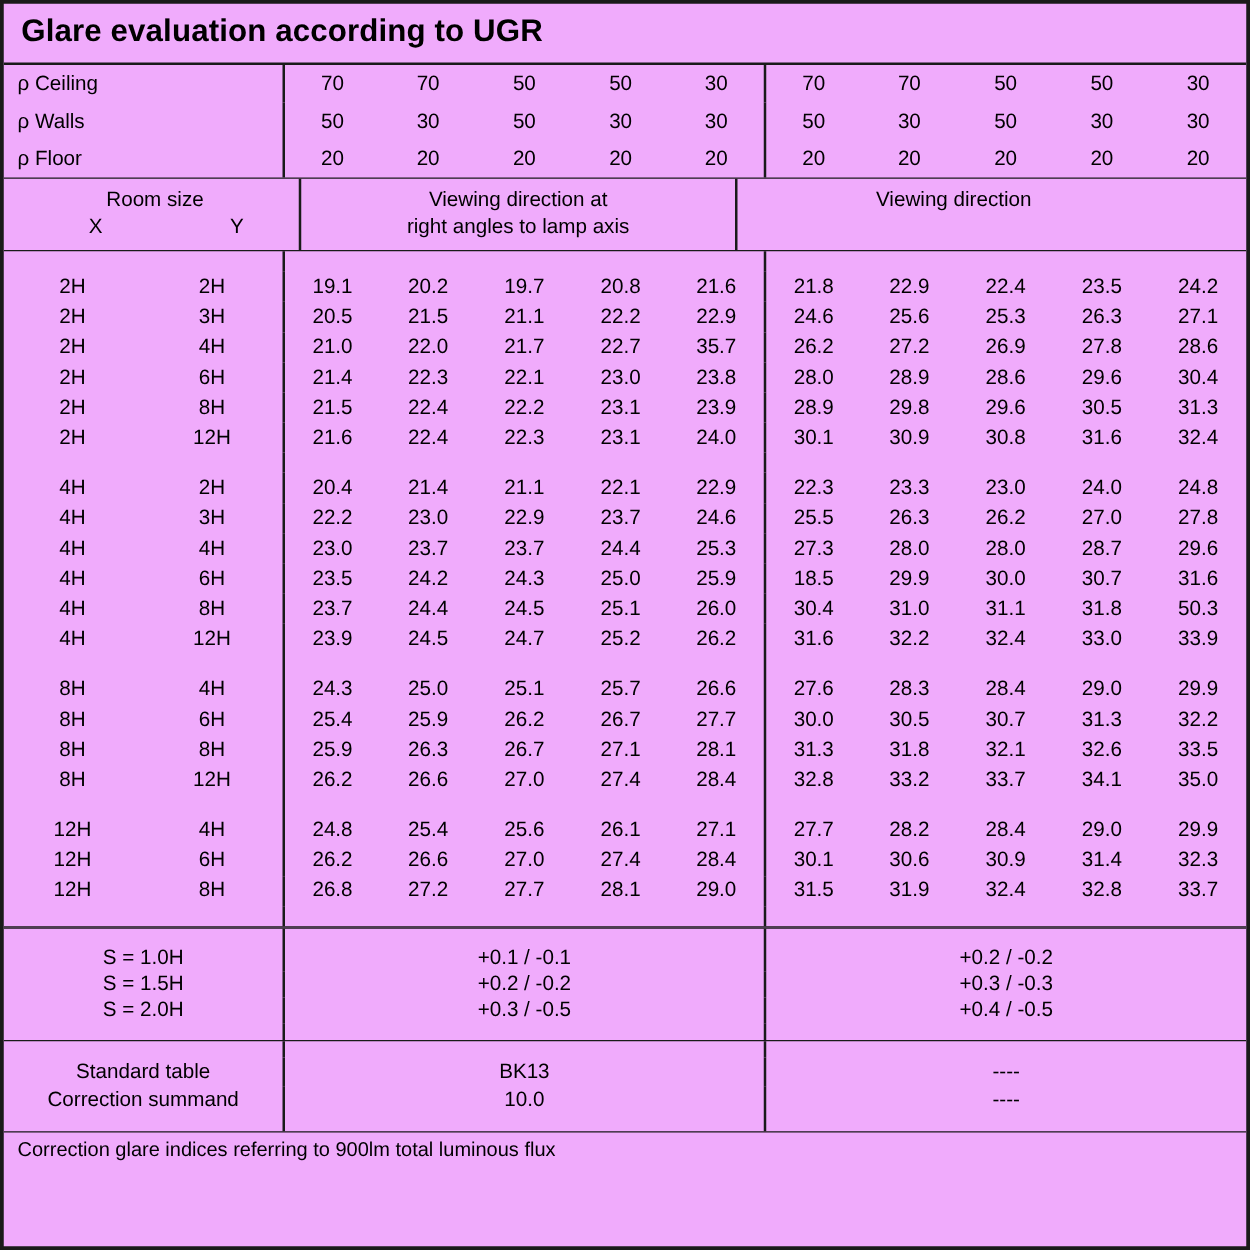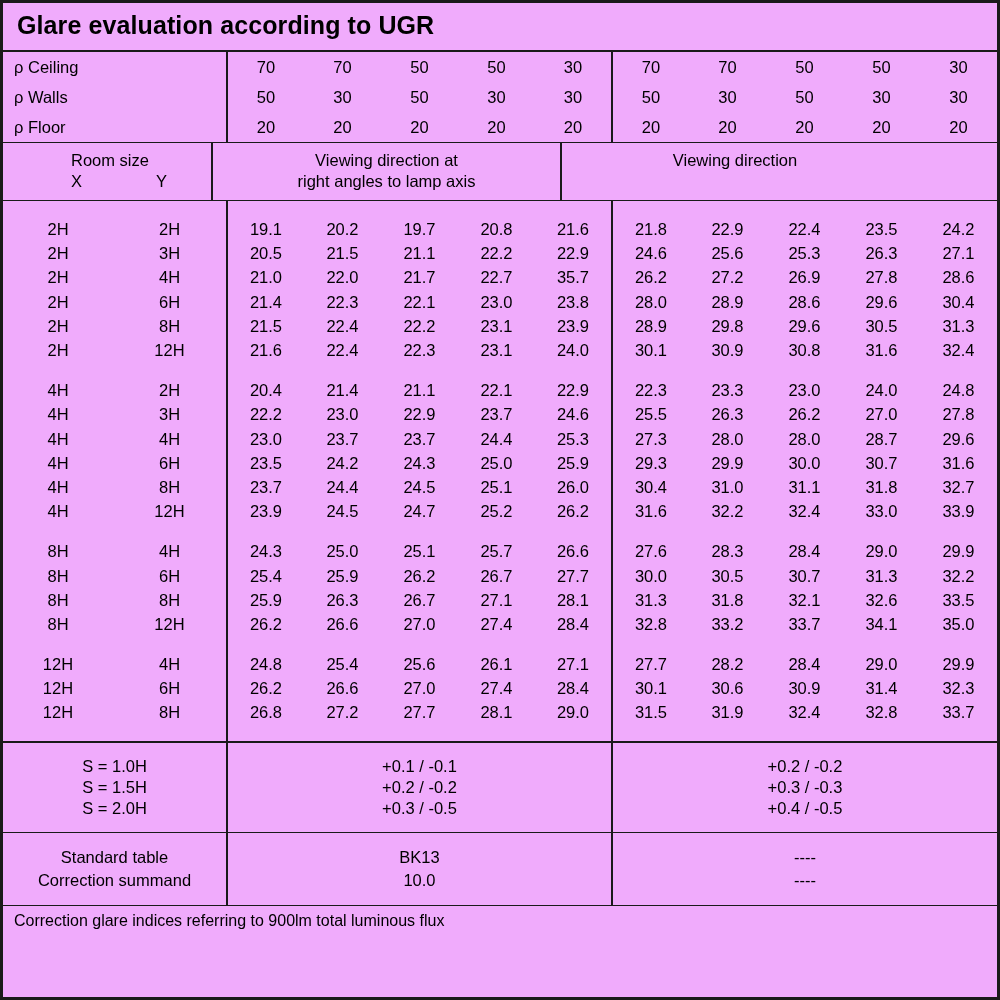--- a/index.html
+++ b/index.html
@@ -173,21 +173,21 @@
       <td>20</td>
       <td>20</td>
       <td>20</td>
       <td>20</td>
     </tr>
   </tbody>
     </table>
   <div class="hrule-thin"></div>
 
   <div class="vd-wrap">
-    <div class="roomsize" style="width:208px;">
+    <div class="roomsize" style="width:236px;">
       <div class="rs-title">Room size</div>
       <div class="rs-xy">
         <span>X</span>
         <span>Y</span>
       </div>
     </div>
     <div class="vd-cell vsep-l" style="width:349px;">
       <div>Viewing direction at</div>
       <div>right angles to lamp axis</div>
     </div>
@@ -372,39 +372,39 @@
           <td>29.6</td>
         </tr>
     <tr>
           <td>4H</td>
           <td>6H</td>
           <td class="vsep-l">23.5</td>
           <td>24.2</td>
           <td>24.3</td>
           <td>25.0</td>
           <td>25.9</td>
-          <td class="vsep-l">29.3</td>
+          <td class="vsep-l">18.5</td>
           <td>29.9</td>
           <td>30.0</td>
           <td>30.7</td>
           <td>31.6</td>
         </tr>
     <tr>
           <td>4H</td>
           <td>8H</td>
           <td class="vsep-l">23.7</td>
           <td>24.4</td>
           <td>24.5</td>
           <td>25.1</td>
           <td>26.0</td>
           <td class="vsep-l">30.4</td>
           <td>31.0</td>
           <td>31.1</td>
           <td>31.8</td>
-          <td>32.7</td>
+          <td>50.3</td>
         </tr>
     <tr>
           <td>4H</td>
           <td>12H</td>
           <td class="vsep-l">23.9</td>
           <td>24.5</td>
           <td>24.7</td>
           <td>25.2</td>
           <td>26.2</td>
           <td class="vsep-l">31.6</td>

